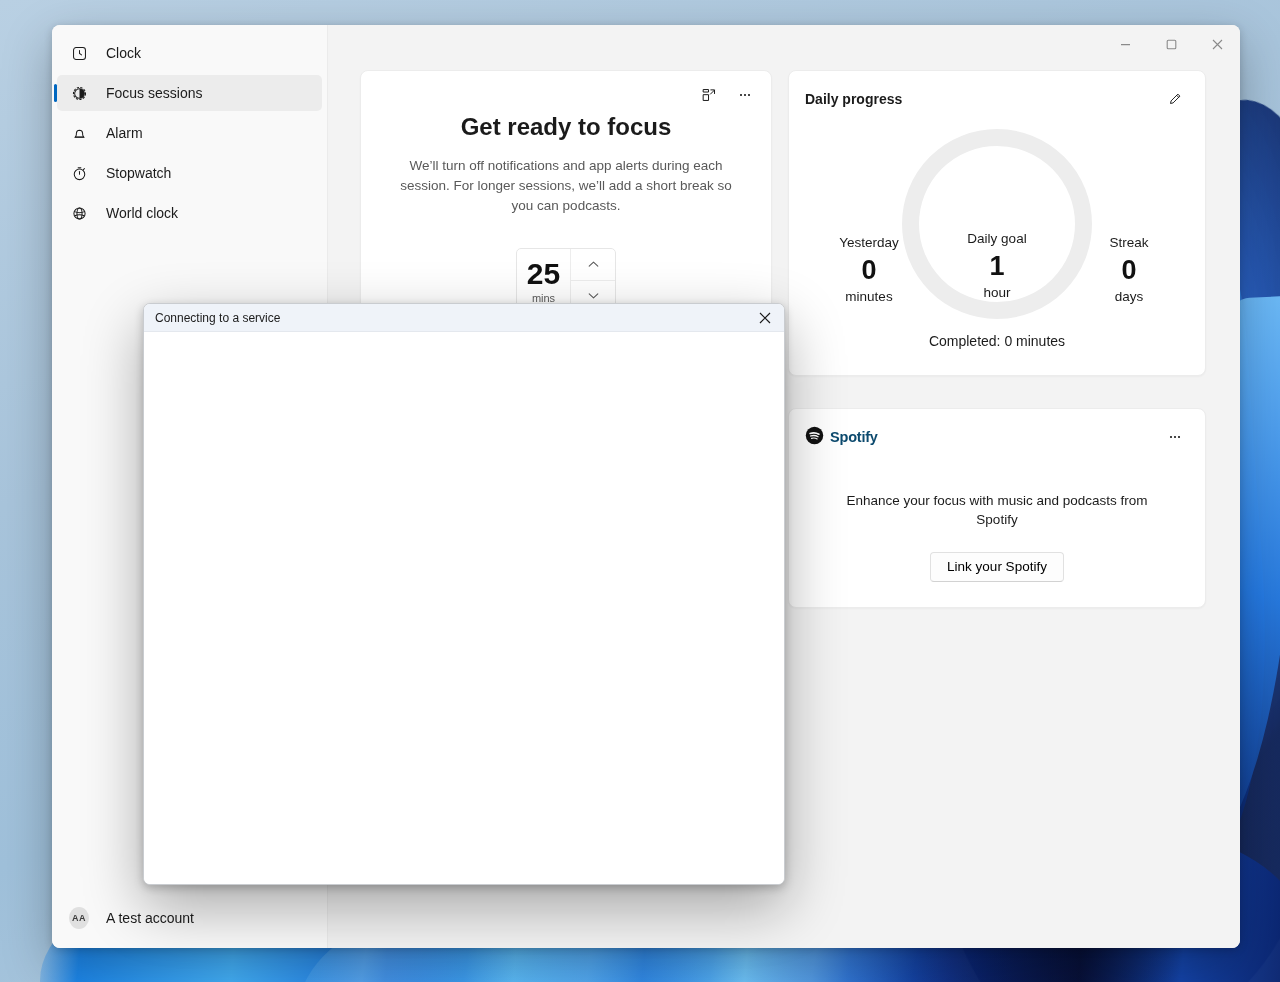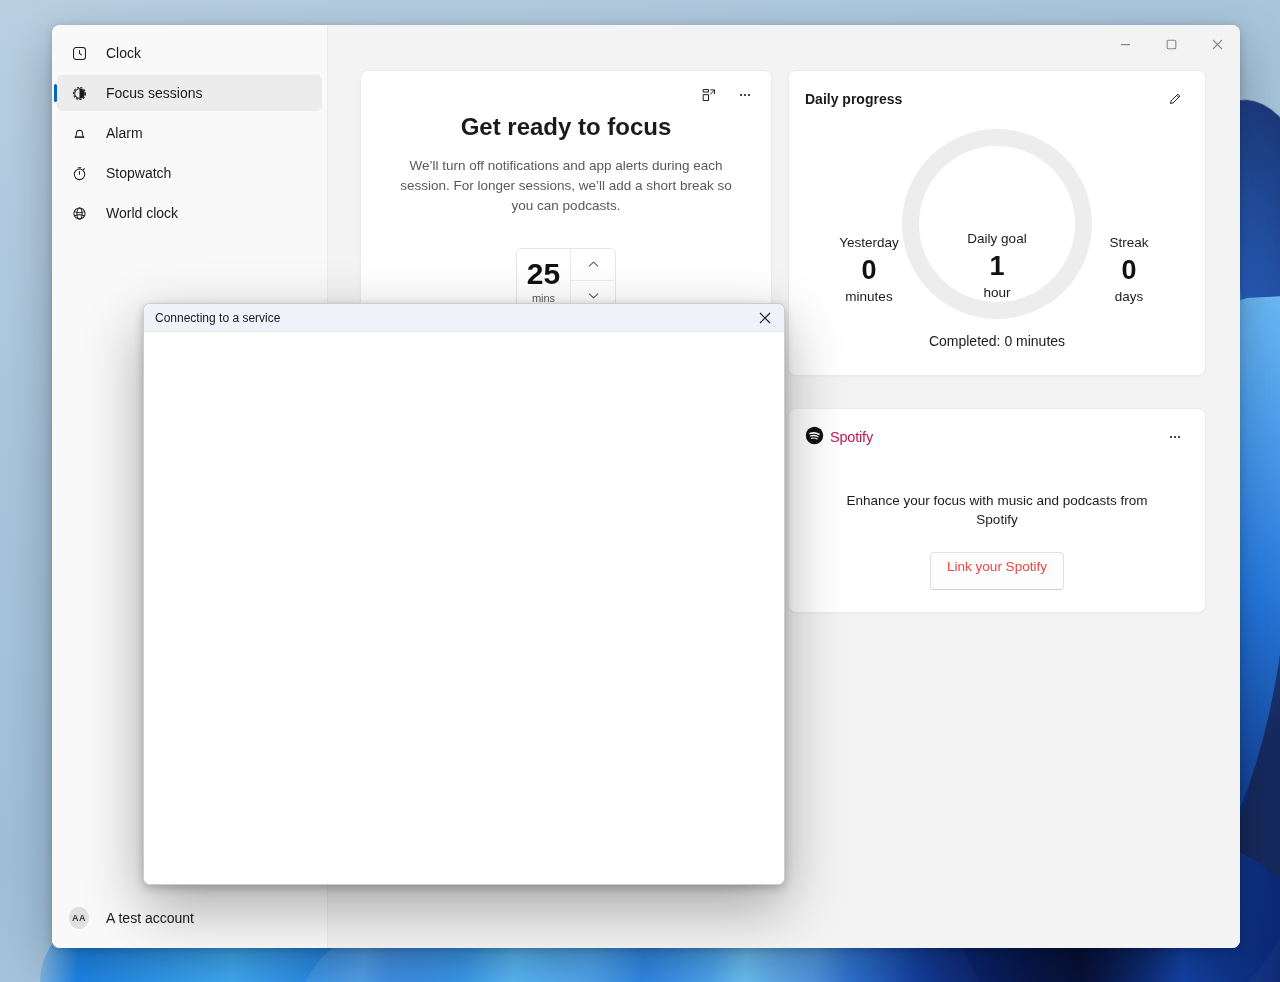--- a/index.html
+++ b/index.html
@@ -265,29 +265,29 @@
   .stat-value { font-size: 27px; font-weight: 600; color: #111; line-height: 36px; margin-top: 2px; }
   .stat-unit { font-size: 13.5px; color: #1b1b1b; margin-top: 1px; }
   #completed-text {
     position: absolute; left: 0; right: 0; top: 206px;
     text-align: center; font-size: 14px; color: #1b1b1b;
   }
 
   #spotify-card { padding: 14px 16px 22px; position: relative; min-height: 200px; }
   #spotify-head { display: flex; align-items: center; justify-content: space-between; }
   #spotify-brand { display: flex; align-items: center; gap: 6px; }
-  #spotify-name { font-size: 14.5px; font-weight: 400; color: #be185d; letter-spacing: -.2px; }
+  #spotify-name { font-size: 14.5px; font-weight: 700; color: #0c4a6e; letter-spacing: -.2px; }
   #spotify-desc {
     margin: 40px 24px 0;
     text-align: center; font-size: 13.5px; line-height: 19px; color: #1b1b1b;
   }
   #spotify-btn-row { display: flex; justify-content: center; margin-top: 23px; }
   #spotify-link-btn {
-    padding: 6px 16px 15px;
-    font-size: 13.5px; color: #ef4444;
+    padding: 6px 16px 7px;
+    font-size: 13.5px; color: #000000;
     background: #fdfdfd;
     border: 1px solid #e1e1e1;
     border-bottom-color: #d2d2d2;
     border-radius: 4px;
   }
 
   
   #dialog {
     position: absolute;
     left: 143px; top: 303px;

